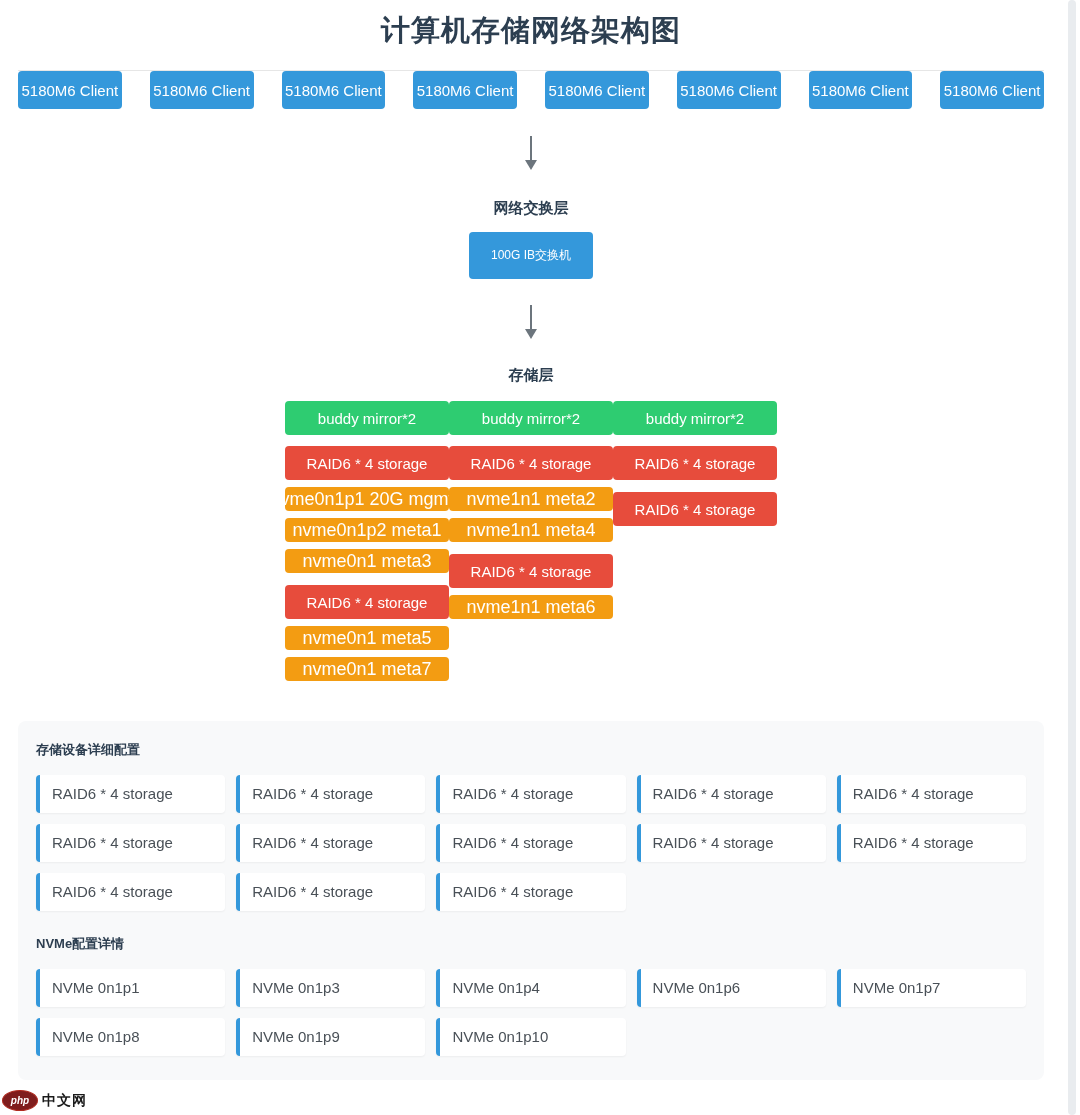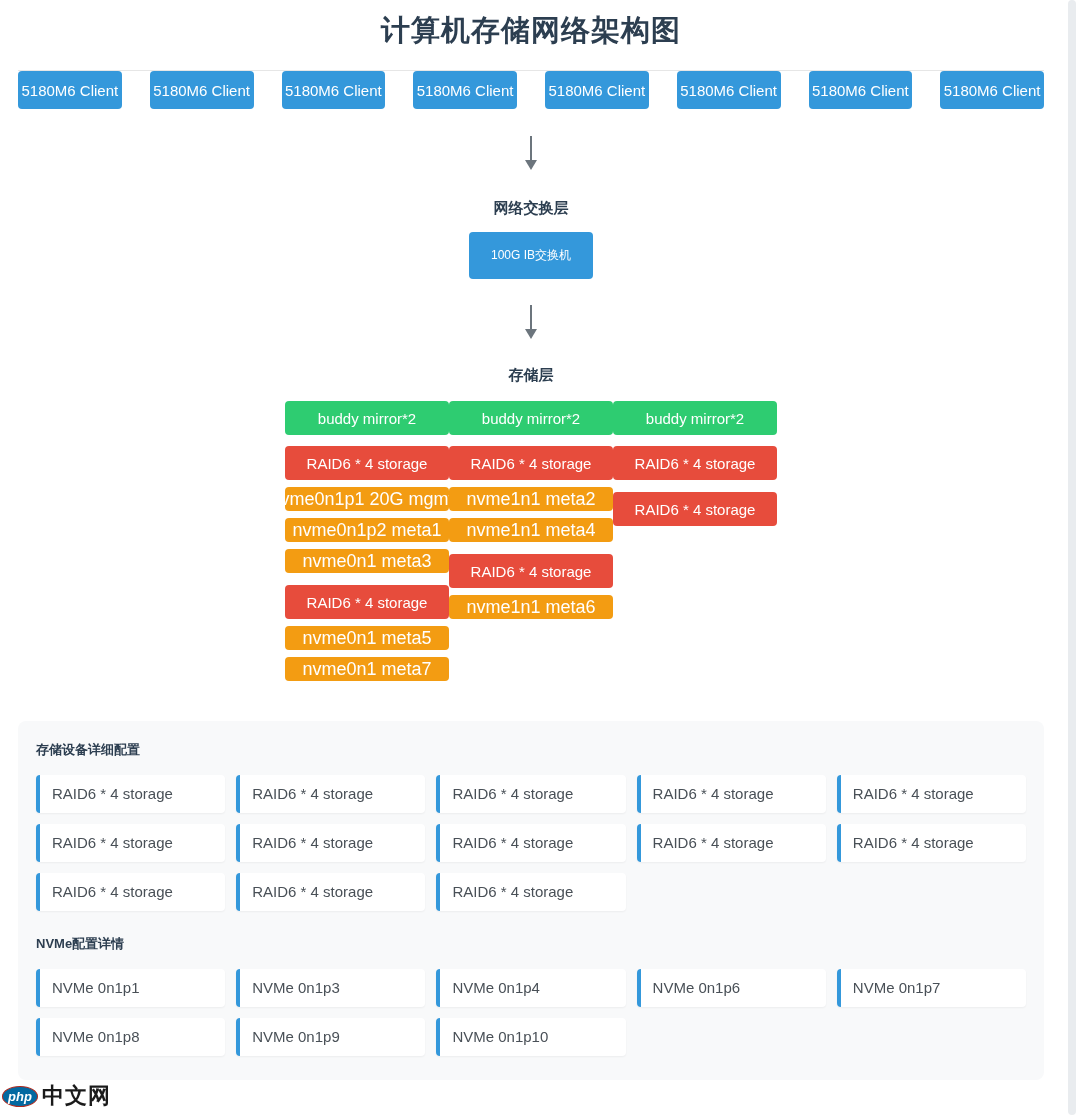--- a/index.html
+++ b/index.html
@@ -132,35 +132,35 @@
   .watermark {
     position: absolute;
     left: 2px; bottom: 4px;
     display: flex;
     align-items: center;
     gap: 4px;
     text-decoration: none;
     z-index: 5;
   }
   .php-badge {
-    background: #0369a1;
+    background: #7f1d1d;
     color: #ffffff;
     font-style: italic;
     font-weight: bold;
-    font-size: 13px;
+    font-size: 10px;
     width: 36px; height: 21px;
     border-radius: 50%;
     display: flex;
     align-items: center;
     justify-content: center;
     border: 1px solid #b02a1f;
     box-shadow: 0 0 0 1px #ffffff;
   }
   .wm-text {
-    font-size: 22px;
+    font-size: 14px;
     font-weight: bold;
     color: #1a1a1a;
     text-shadow: 1px 1px 0 #ffffff, -1px -1px 0 #ffffff;
     letter-spacing: 1px;
   }
 </style>
 </head>
 <body>
 
 <div class="content">

